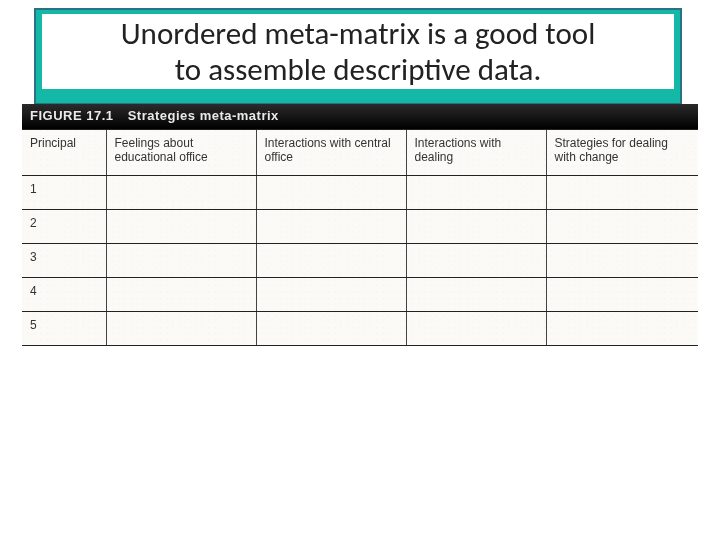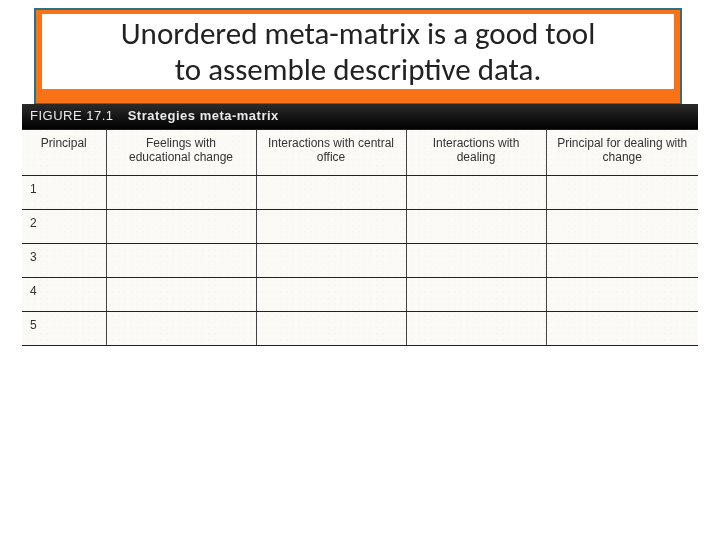--- a/index.html
+++ b/index.html
@@ -15,21 +15,21 @@
     position: relative;
     width: 720px;
     height: 540px;
     box-sizing: border-box;
   }
   .title-box {
     position: absolute;
     top: 8px;
     left: 34px;
     width: 648px;
-    background: #f97316;
+    background: #14b8a6;
     border: 2px solid #2a7184;
     box-sizing: border-box;
     padding: 4px 6px 14px 6px;
   }
   .title-inner {
     background: #ffffff;
     text-align: center;
     font-size: 31px;
     line-height: 1.15;
     color: #222;
@@ -47,21 +47,21 @@
   .figure-caption {
     background: linear-gradient(#2b2b2b, #000);
     color: #eaeaea;
     font-size: 13px;
     font-weight: bold;
     letter-spacing: 0.5px;
     padding: 4px 8px 6px 8px;
     font-family: Arial, sans-serif;
   }
   .figure-caption .fignum {
-    font-weight: normal;
+    font-weight: bold;
     margin-right: 10px;
     text-align: center;
   }
   table.matrix {
     width: 100%;
     border-collapse: collapse;
     background: #fbfaf7;
     table-layout: fixed;
   }
   table.matrix th, table.matrix td {
@@ -78,21 +78,20 @@
     background-clip: padding-box;
   }
   table.matrix th:first-child,
   table.matrix td:first-child {
     border-left: none;
   }
   table.matrix thead th {
     height: 46px;
     font-weight: normal;
     line-height: 1.2;
-    text-align: center;
   }
   table.matrix tbody td {
     height: 34px;
   }
   .col-principal { width: 84px; }
   .col-feelings  { width: 150px; }
   .col-centoff   { width: 150px; }
   .col-teachers  { width: 140px; }
   .col-strat     { width: 152px; }
   .noise {
@@ -127,24 +126,24 @@
       <colgroup>
         <col class="col-principal">
         <col class="col-feelings">
         <col class="col-centoff">
         <col class="col-teachers">
         <col class="col-strat">
       </colgroup>
       <thead>
         <tr>
           <th>Principal</th>
-          <th>Feelings with educational change</th>
+          <th>Feelings about educational office</th>
           <th>Interactions with central office</th>
           <th>Interactions with dealing</th>
-          <th>Principal for dealing with change</th>
+          <th>Strategies for dealing with change</th>
         </tr>
       </thead>
       <tbody>
         <tr>
           <td>1</td>
           <td></td>
           <td></td>
           <td></td>
           <td></td>
         </tr>

